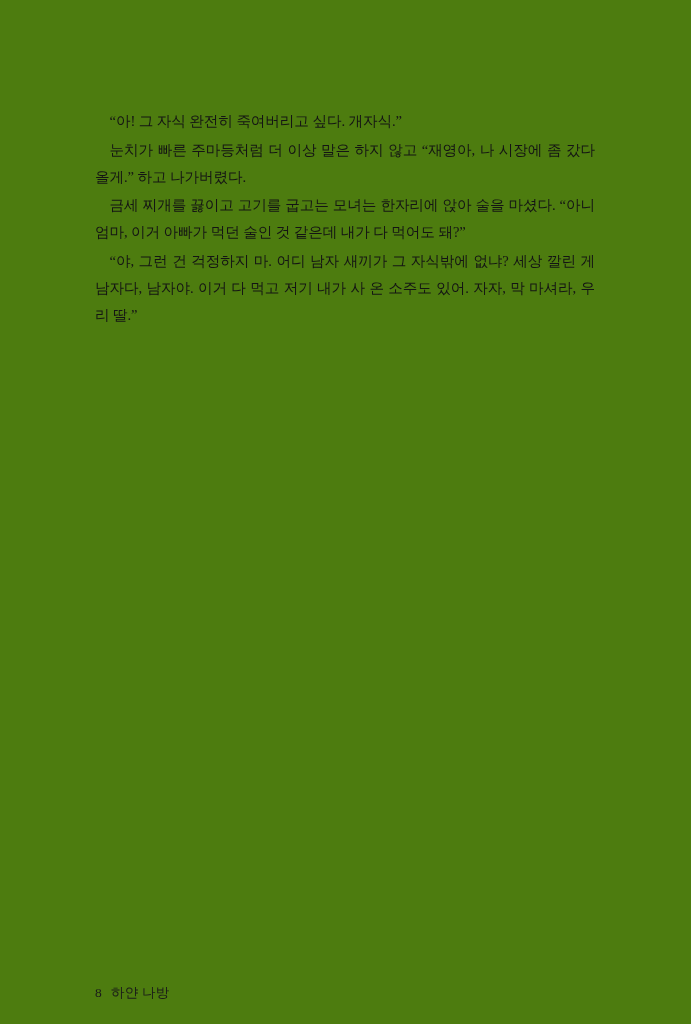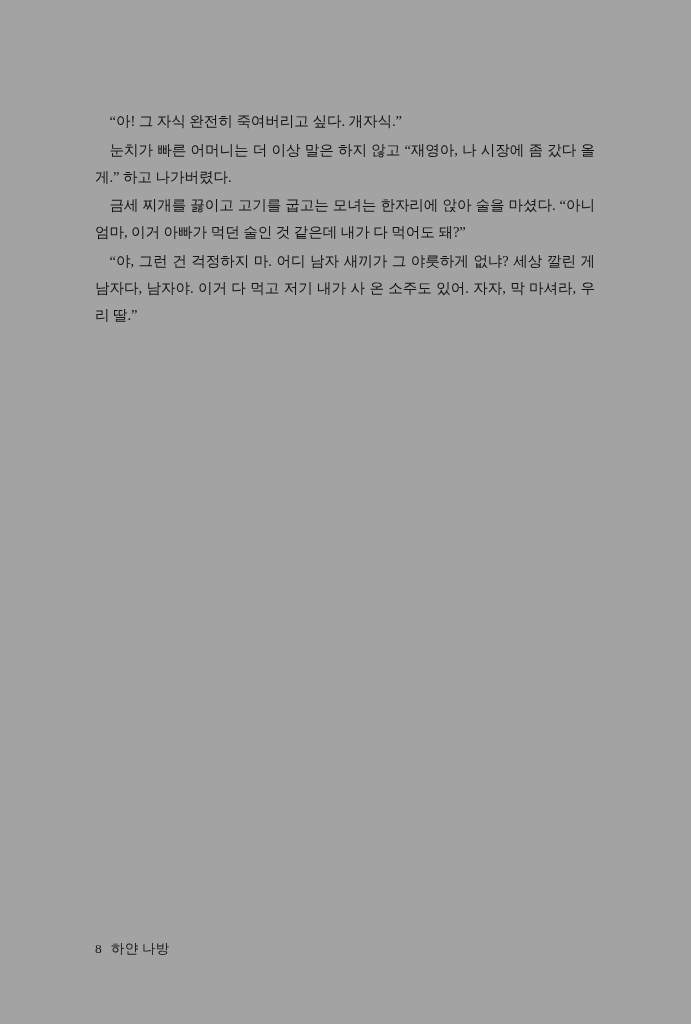--- a/index.html
+++ b/index.html
@@ -14,21 +14,21 @@
     color: #111111;
     position: relative;
     overflow: hidden;
   }
   .page {
     position: absolute;
     left: 0;
     top: 0;
     width: 691px;
     height: 1024px;
-    background: #a3a3a3;
+    background: #4d7c0f;
   }
   .text-block {
     position: absolute;
     left: 95px;
     top: 108px;
     width: 500px;
   }
   p.para {
     margin: 0 0 0.10em 0;
     font-size: 14.6px;
@@ -48,31 +48,32 @@
     font-size: 13.5px;
     color: #1a1a1a;
     letter-spacing: 0.2px;
   }
   .footer .pagenum {
     display: inline-block;
     margin-right: 9px;
   }
   .footer .booktitle {
     display: inline-block;
+    margin-top: 44px;
   }
 </style>
 </head>
 <body>
 
 <div class="page">
 
   <div class="text-block">
     <p class="para">“아! 그 자식 완전히 죽여버리고 싶다. 개자식.”</p>
-    <p class="para">눈치가 빠른 어머니는 더 이상 말은 하지 않고 “재영아, 나 시장에 좀 갔다 올게.” 하고 나가버렸다.</p>
+    <p class="para">눈치가 빠른 주마등처럼 더 이상 말은 하지 않고 “재영아, 나 시장에 좀 갔다 올게.” 하고 나가버렸다.</p>
     <p class="para">금세 찌개를 끓이고 고기를 굽고는 모녀는 한자리에 앉아 술을 마셨다. “아니 엄마, 이거 아빠가 먹던 술인 것 같은데 내가 다 먹어도 돼?”</p>
-    <p class="para">“야, 그런 건 걱정하지 마. 어디 남자 새끼가 그 야릇하게 없냐? 세상 깔린 게 남자다, 남자야. 이거 다 먹고 저기 내가 사 온 소주도 있어. 자자, 막 마셔라, 우리 딸.”</p>
+    <p class="para">“야, 그런 건 걱정하지 마. 어디 남자 새끼가 그 자식밖에 없냐? 세상 깔린 게 남자다, 남자야. 이거 다 먹고 저기 내가 사 온 소주도 있어. 자자, 막 마셔라, 우리 딸.”</p>
   </div>
 
   <div class="footer">
     <span class="pagenum">8</span><span class="booktitle">하얀 나방</span>
   </div>
 
 </div>
 
 </body></html>

